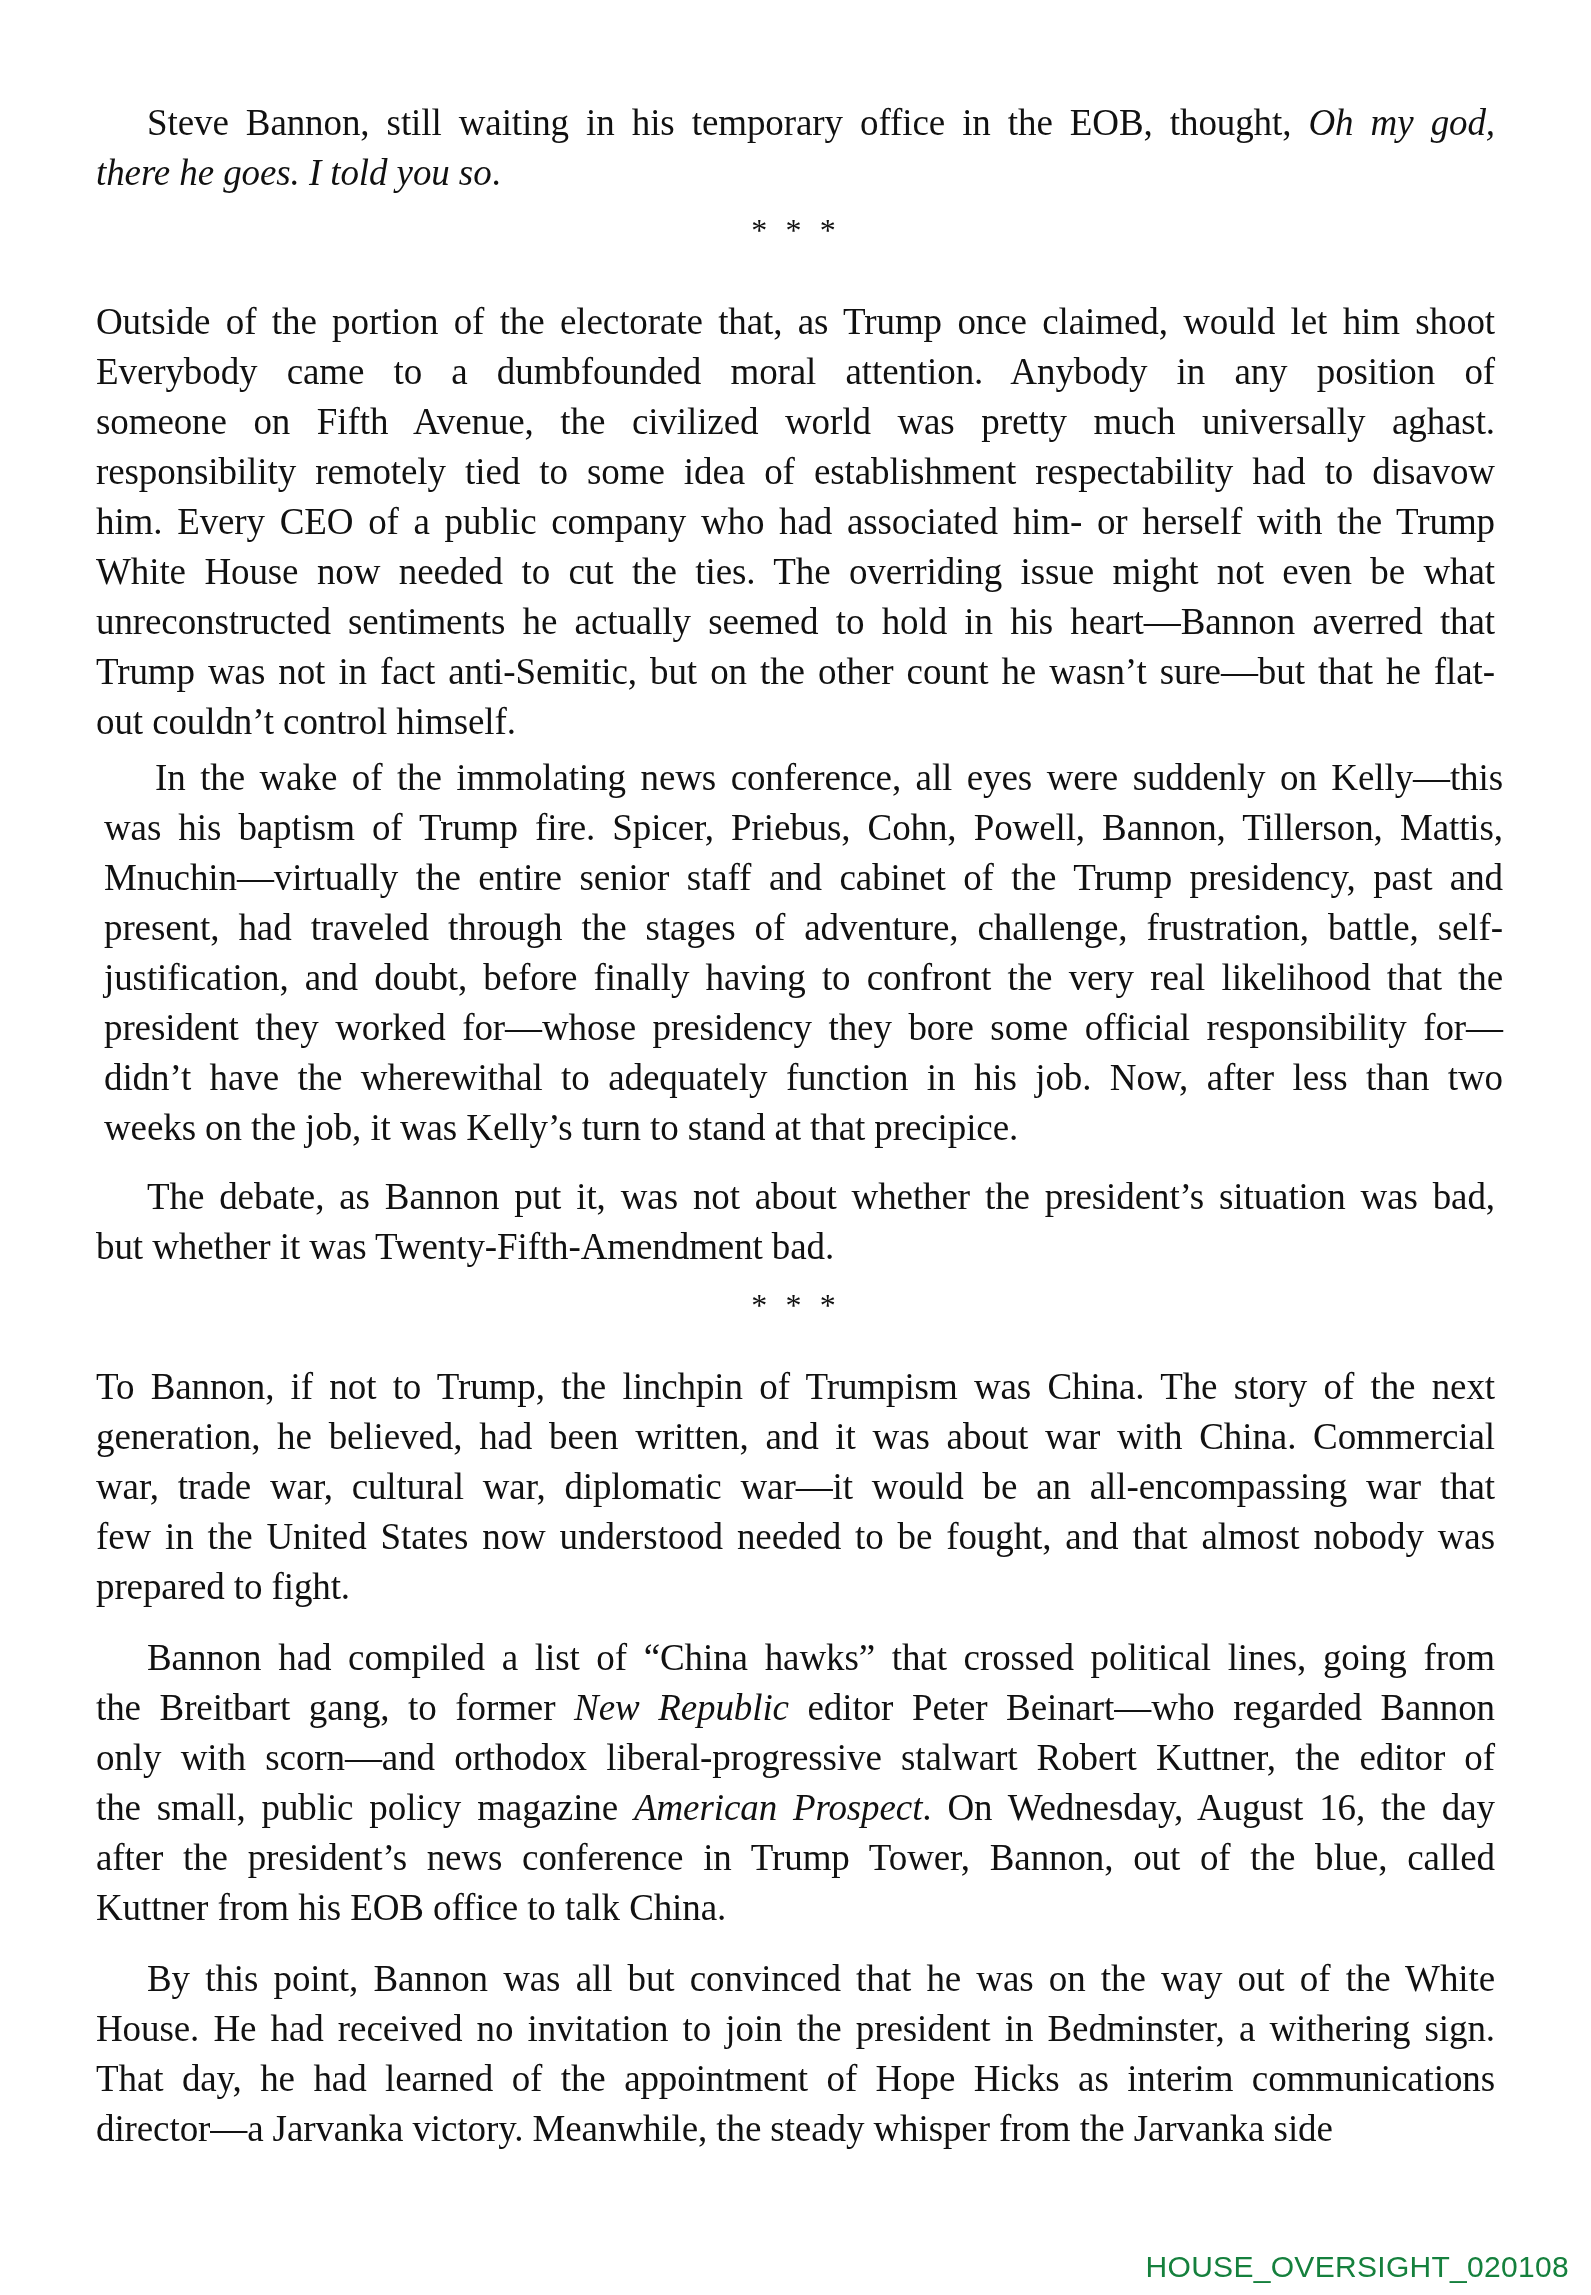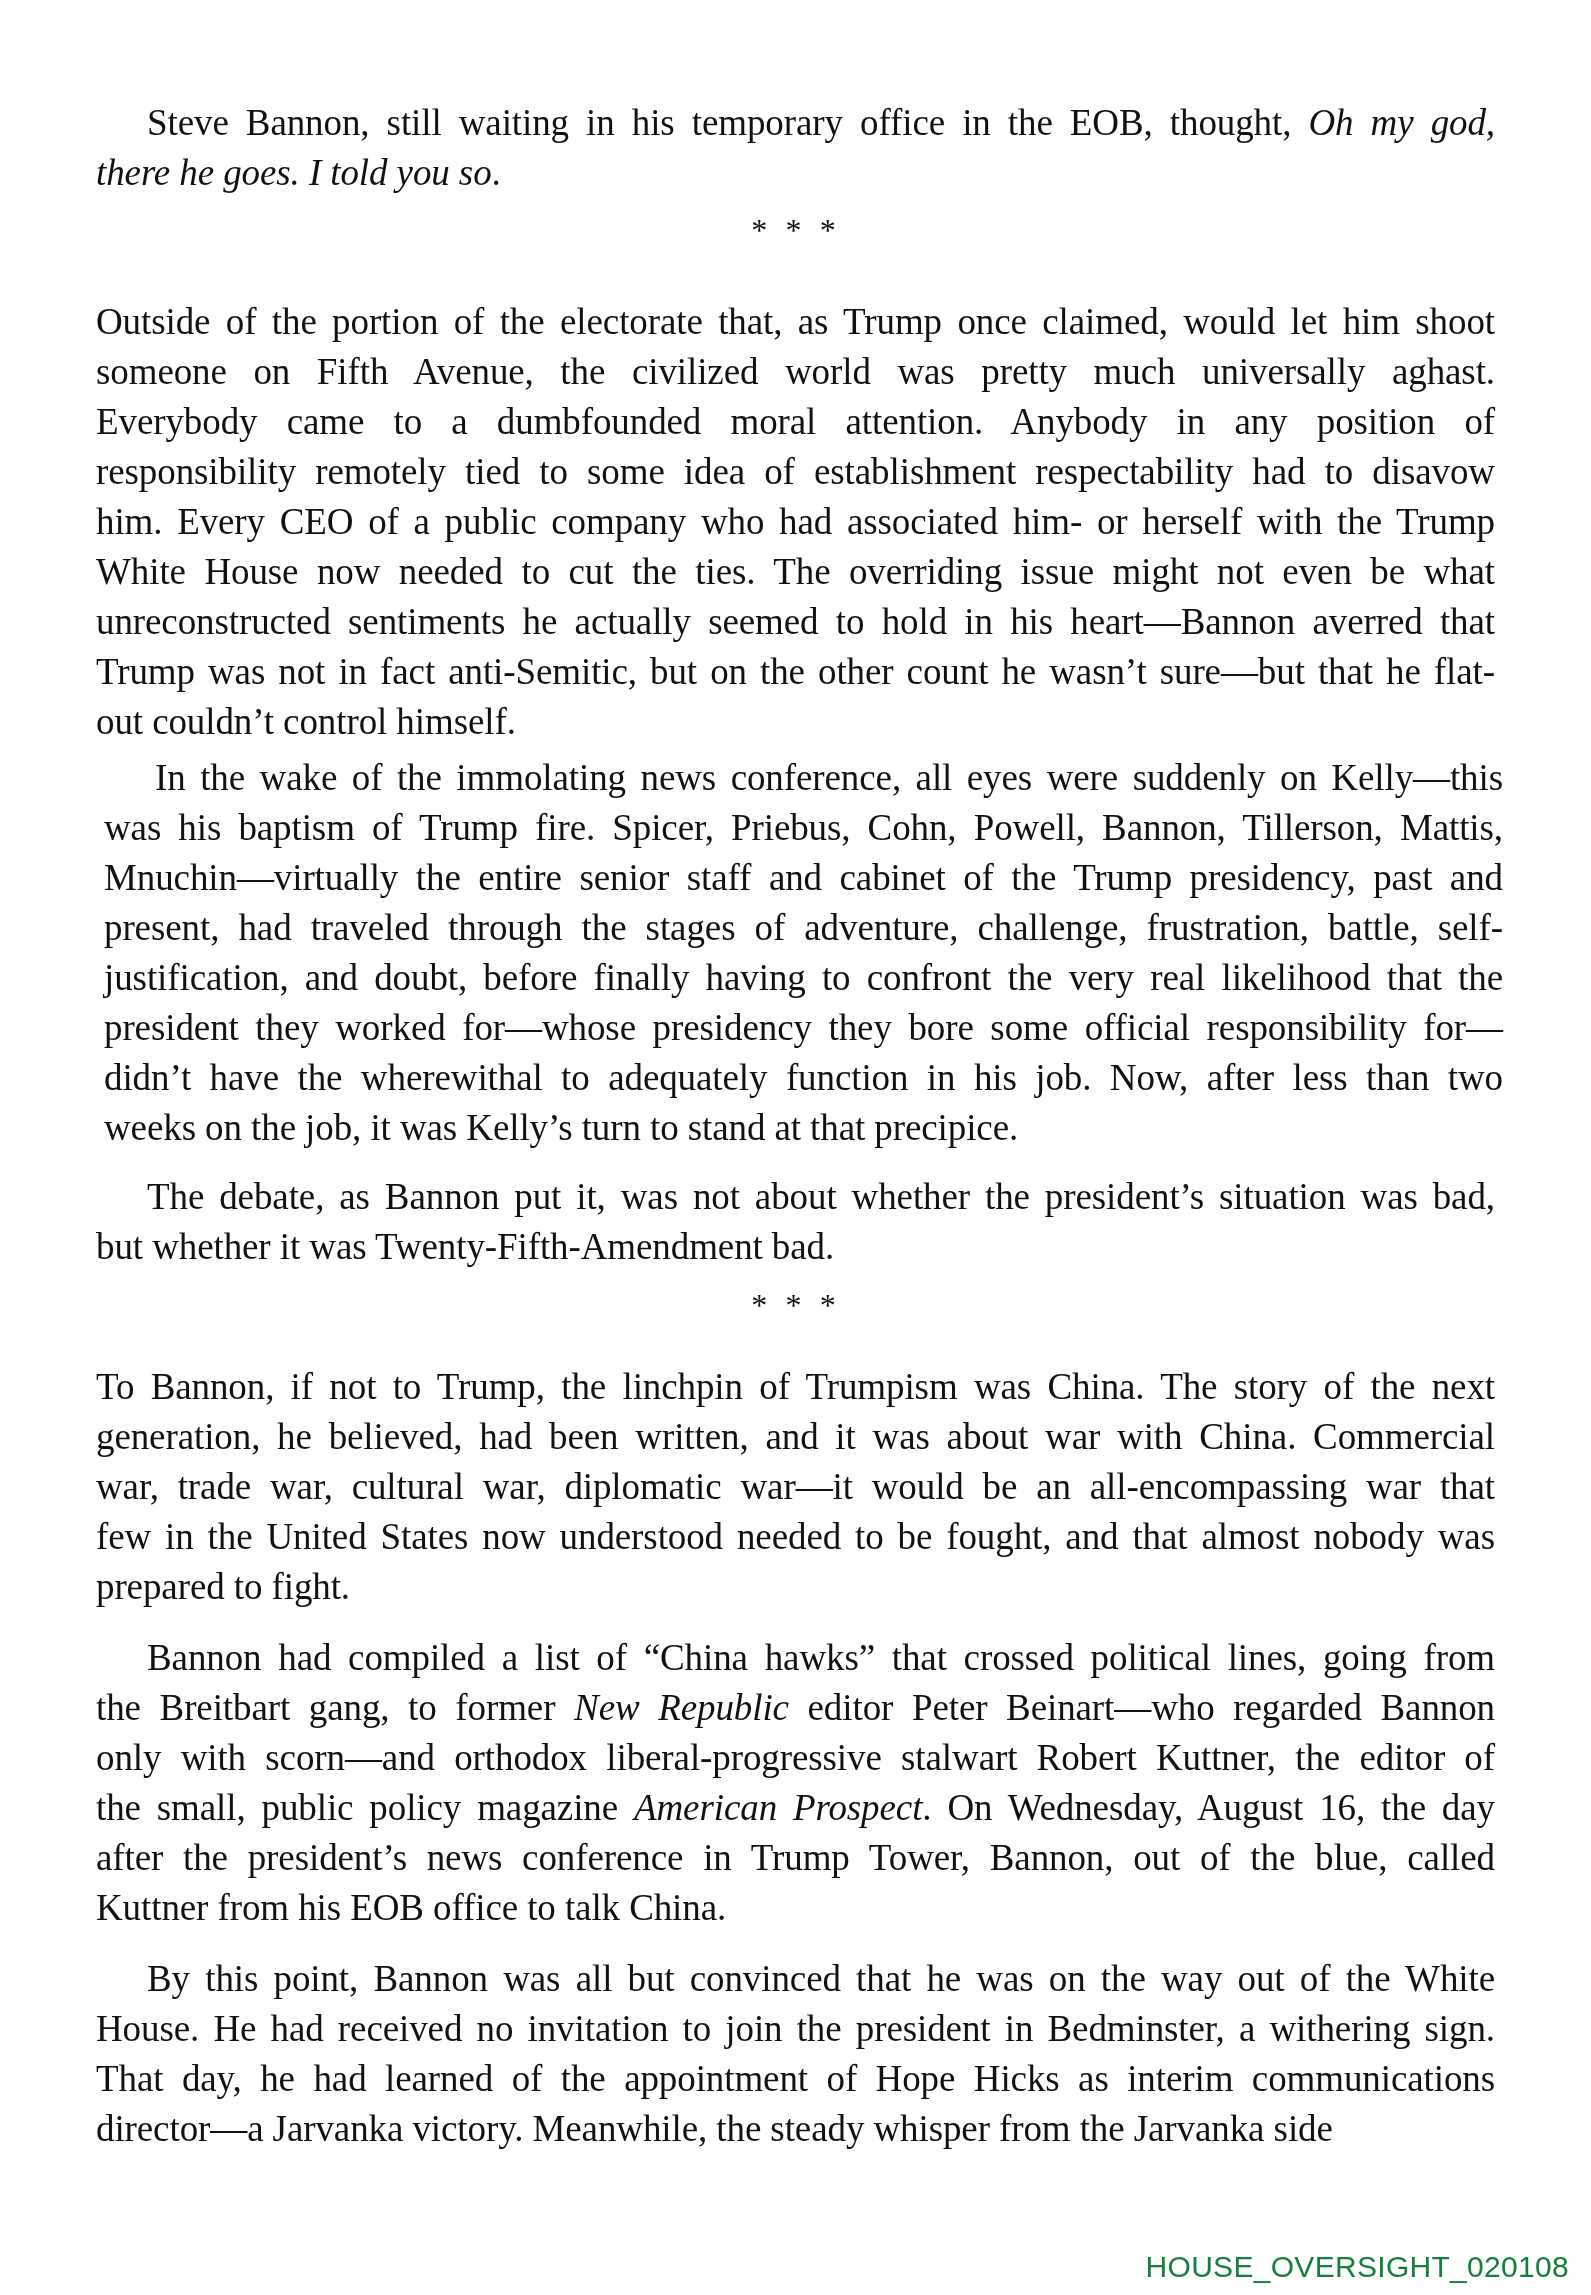--- a/index.html
+++ b/index.html
@@ -32,22 +32,22 @@
 <div class="page">
 
   <div class="text" id="p0" style="top:98px;">
       <span class="line" style="padding-left: 51px;"><span>Steve Bannon, still waiting in his temporary office in the EOB, thought, </span><i>Oh my god,</i></span>
       <span class="line last"><i>there he goes. I told you so</i><span>.</span></span>
     </div>
   <div class="sep" style="top:212px;">* * *</div>
 
   <div class="text" id="p1" style="top:284px;margin-top:13px;">
       <span class="line">Outside of the portion of the electorate that, as Trump once claimed, would let him shoot</span>
+      <span class="line">Everybody came to a dumbfounded moral attention. Anybody in any position of</span>
       <span class="line">someone on Fifth Avenue, the civilized world was pretty much universally aghast.</span>
-      <span class="line">Everybody came to a dumbfounded moral attention. Anybody in any position of</span>
       <span class="line">responsibility remotely tied to some idea of establishment respectability had to disavow</span>
       <span class="line">him. Every CEO of a public company who had associated him- or herself with the Trump</span>
       <span class="line">White House now needed to cut the ties. The overriding issue might not even be what</span>
       <span class="line">unreconstructed sentiments he actually seemed to hold in his heart—Bannon averred that</span>
       <span class="line">Trump was not in fact anti-Semitic, but on the other count he wasn’t sure—but that he flat-</span>
       <span class="line last">out couldn’t control himself.</span>
     </div>
 
   <div class="text" id="p2" style="top:753px;margin-left:8px;">
       <span class="line" style="padding-left: 51px;">In the wake of the immolating news conference, all eyes were suddenly on Kelly—this</span>

